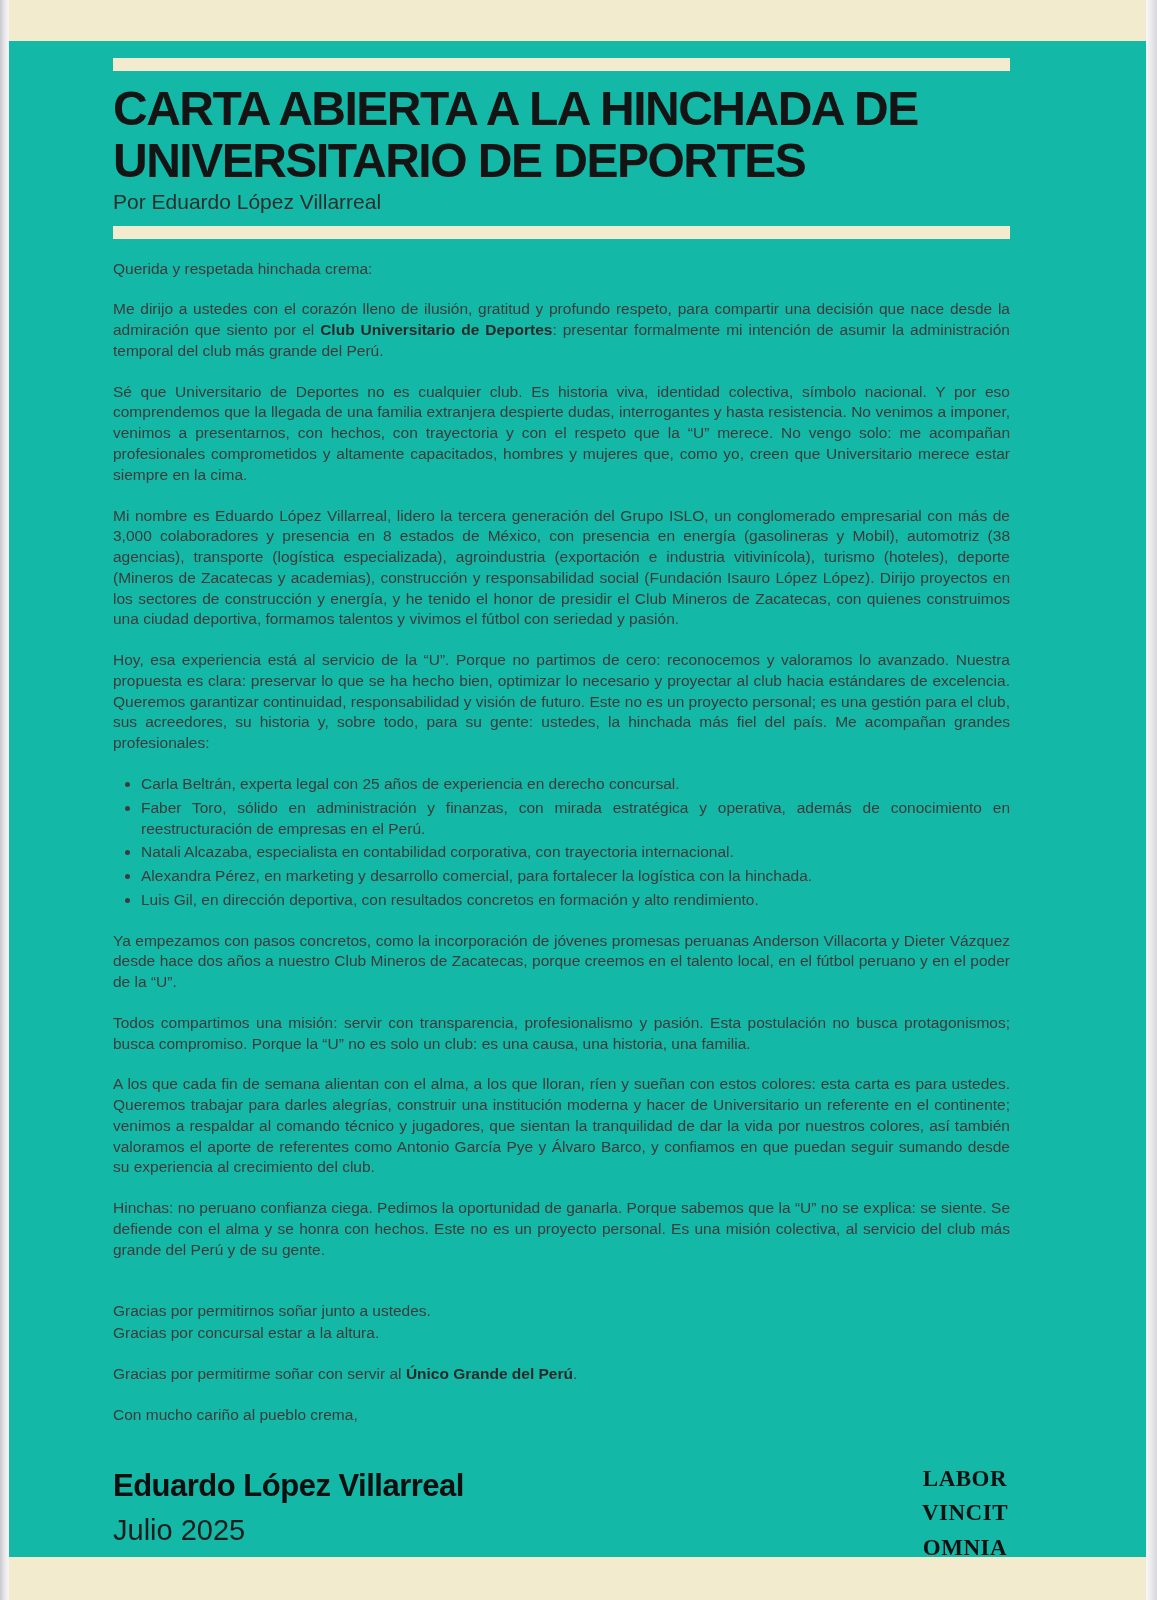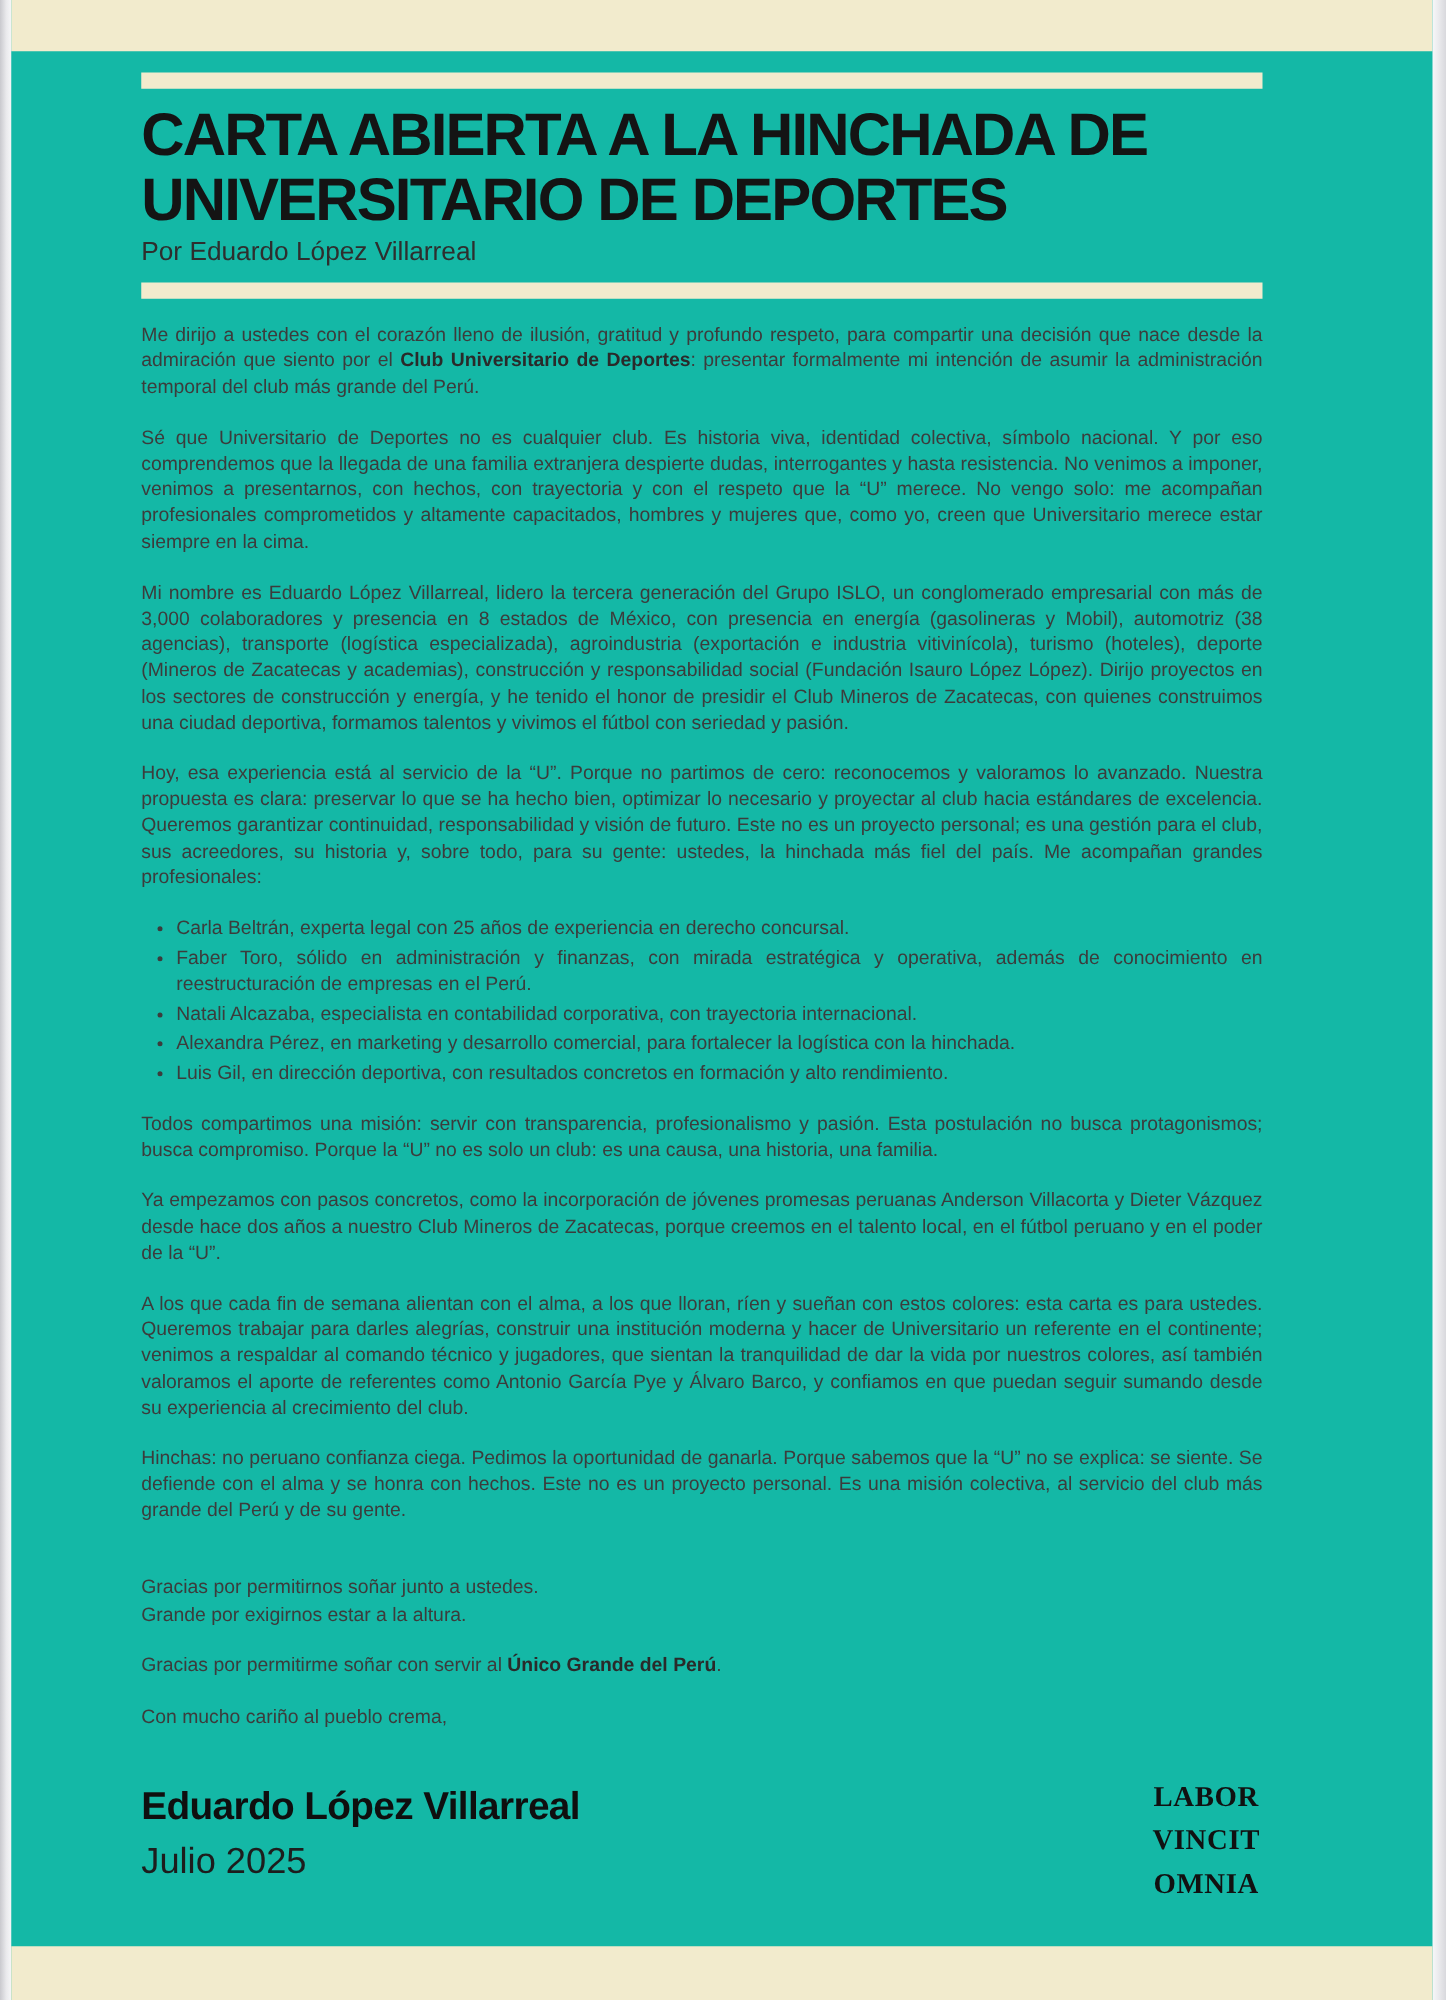--- a/index.html
+++ b/index.html
@@ -111,47 +111,48 @@
 
   <div class="content">
     <div class="rule rule-top"></div>
 
     <h1 class="title">CARTA ABIERTA A LA HINCHADA DE UNIVERSITARIO DE DEPORTES</h1>
     <div class="byline">Por Eduardo López Villarreal</div>
 
     <div class="rule rule-bottom"></div>
 
     <div class="body-text">
+      <p class="greeting">Querida y respetada hinchada crema:</p>
 
       <p><span>Me dirijo a ustedes con el corazón lleno de ilusión, gratitud y profundo respeto, para compartir una decisión que nace desde la admiración que siento por el </span><b>Club Universitario de Deportes</b><span>: presentar formalmente mi intención de asumir la administración temporal del club más grande del Perú.</span></p>
 
       <p>Sé que Universitario de Deportes no es cualquier club. Es historia viva, identidad colectiva, símbolo nacional. Y por eso comprendemos que la llegada de una familia extranjera despierte dudas, interrogantes y hasta resistencia. No venimos a imponer, venimos a presentarnos, con hechos, con trayectoria y con el respeto que la “U” merece. No vengo solo: me acompañan profesionales comprometidos y altamente capacitados, hombres y mujeres que, como yo, creen que Universitario merece estar siempre en la cima.</p>
 
       <p>Mi nombre es Eduardo López Villarreal, lidero la tercera generación del Grupo ISLO, un conglomerado empresarial con más de 3,000 colaboradores y presencia en 8 estados de México, con presencia en energía (gasolineras y Mobil), automotriz (38 agencias), transporte (logística especializada), agroindustria (exportación e industria vitivinícola), turismo (hoteles), deporte (Mineros de Zacatecas y academias), construcción y responsabilidad social (Fundación Isauro López López). Dirijo proyectos en los sectores de construcción y energía, y he tenido el honor de presidir el Club Mineros de Zacatecas, con quienes construimos una ciudad deportiva, formamos talentos y vivimos el fútbol con seriedad y pasión.</p>
 
       <p>Hoy, esa experiencia está al servicio de la “U”. Porque no partimos de cero: reconocemos y valoramos lo avanzado. Nuestra propuesta es clara: preservar lo que se ha hecho bien, optimizar lo necesario y proyectar al club hacia estándares de excelencia. Queremos garantizar continuidad, responsabilidad y visión de futuro. Este no es un proyecto personal; es una gestión para el club, sus acreedores, su historia y, sobre todo, para su gente: ustedes, la hinchada más fiel del país. Me acompañan grandes profesionales:</p>
 
       <ul>
         <li>Carla Beltrán, experta legal con 25 años de experiencia en derecho concursal.</li>
         <li>Faber Toro, sólido en administración y finanzas, con mirada estratégica y operativa,  además de conocimiento en reestructuración de empresas en el Perú.</li>
         <li>Natali Alcazaba, especialista en contabilidad corporativa, con trayectoria internacional.</li>
         <li>Alexandra Pérez, en marketing y desarrollo comercial, para fortalecer la logística con la hinchada.</li>
         <li>Luis Gil, en dirección deportiva, con resultados concretos en formación y alto rendimiento.</li>
       </ul>
 
+      <p>Ya empezamos con pasos concretos, como la incorporación de jóvenes promesas peruanas Anderson Villacorta y Dieter Vázquez desde hace dos años a nuestro Club Mineros de Zacatecas, porque creemos en el talento local, en el fútbol peruano y en el poder de la “U”.</p>
+
       <p>Todos compartimos una misión: servir con transparencia, profesionalismo y pasión. Esta postulación no busca protagonismos; busca compromiso. Porque la “U” no es solo un club: es una causa, una historia, una familia.</p>
-
-      <p>Ya empezamos con pasos concretos, como la incorporación de jóvenes promesas peruanas Anderson Villacorta y Dieter Vázquez desde hace dos años a nuestro Club Mineros de Zacatecas, porque creemos en el talento local, en el fútbol peruano y en el poder de la “U”.</p>
 
       <p>A los que cada fin de semana alientan con el alma, a los que lloran, ríen y sueñan con estos colores: esta carta es para ustedes. Queremos trabajar para darles alegrías, construir una institución moderna y hacer de Universitario un referente en el continente; venimos a respaldar al comando técnico y jugadores, que sientan la tranquilidad de dar la vida por nuestros colores, así también valoramos el aporte de referentes como Antonio García Pye y Álvaro Barco, y confiamos en que puedan seguir sumando desde su experiencia al crecimiento del club.</p>
 
       <p>Hinchas: no peruano confianza ciega. Pedimos la oportunidad de ganarla. Porque sabemos que la “U” no se explica: se siente. Se defiende con el alma y se honra con hechos. Este no es un proyecto personal. Es una misión colectiva, al servicio del club más grande del Perú y de su gente.</p>
 
       <p class="tight">Gracias por permitirnos soñar junto a ustedes.</p>
-      <p class="tight2">Grande por exigirnos estar a la altura.</p>
+      <p class="tight2">Gracias por concursal estar a la altura.</p>
 
       <p><span>Gracias por permitirme soñar con servir al </span><b>Único Grande del Perú</b><span>.</span></p>
 
       <p>Con mucho cariño al pueblo crema,</p>
     </div>
 
     <div class="sig-row">
       <div>
         <div class="sig-name">Eduardo López Villarreal</div>
         <div class="sig-date">Julio 2025</div>

